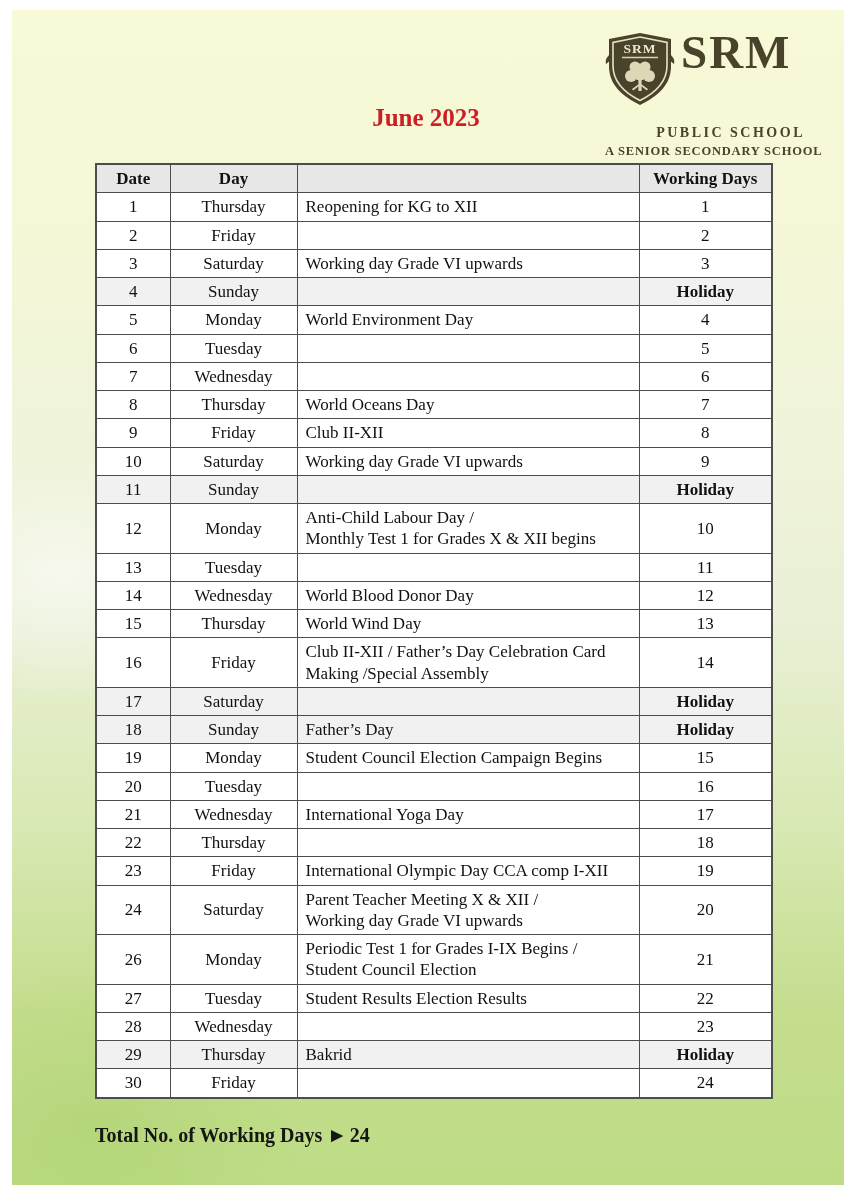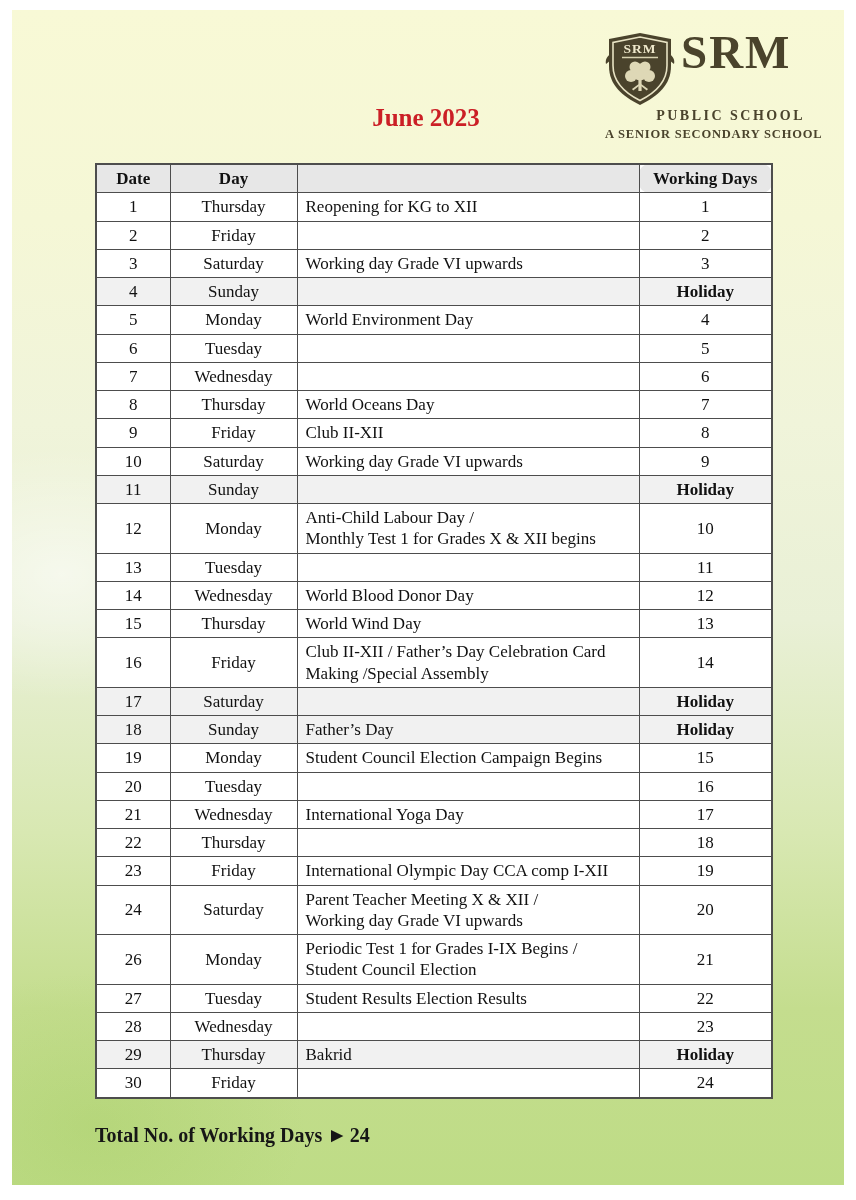--- a/index.html
+++ b/index.html
@@ -41,21 +41,21 @@
     color: #4a432c;
     line-height: 0.95;
     letter-spacing: 2px;
     margin-left: 6px;
   }
   .logo-subtitle {
     font-size: 14px;
     color: #4a432c;
     letter-spacing: 2.5px;
     text-align: right;
-    margin-top: 2px;
+    margin-top: 19px;
     font-weight: 600;
   }
   .logo-tagline {
     font-size: 12.5px;
     color: #4a432c;
     letter-spacing: 0.8px;
     text-align: right;
     margin-top: 3px;
     font-weight: 600;
     white-space: nowrap;
@@ -94,21 +94,21 @@
     vertical-align: middle;
     height: 28px;
     line-height: 1.25;
   }
   table.calendar th {
     background: #e7e7e7;
     font-weight: bold;
     height: 25px;
   }
   table.calendar th.h-date, table.calendar th.h-day { text-align: center; }
-  table.calendar th.h-working { text-align: center; border-radius: 10px; }
+  table.calendar th.h-working { text-align: center; }
   table.calendar td.event {
     text-align: left;
     padding-left: 8px;
     white-space: pre-line;
   }
   table.calendar { border: 2px solid #4d4d4d; }
   tr.holiday td { background: #f1f1f1; }
   tr.holiday td.working { font-weight: bold; }
 
   

